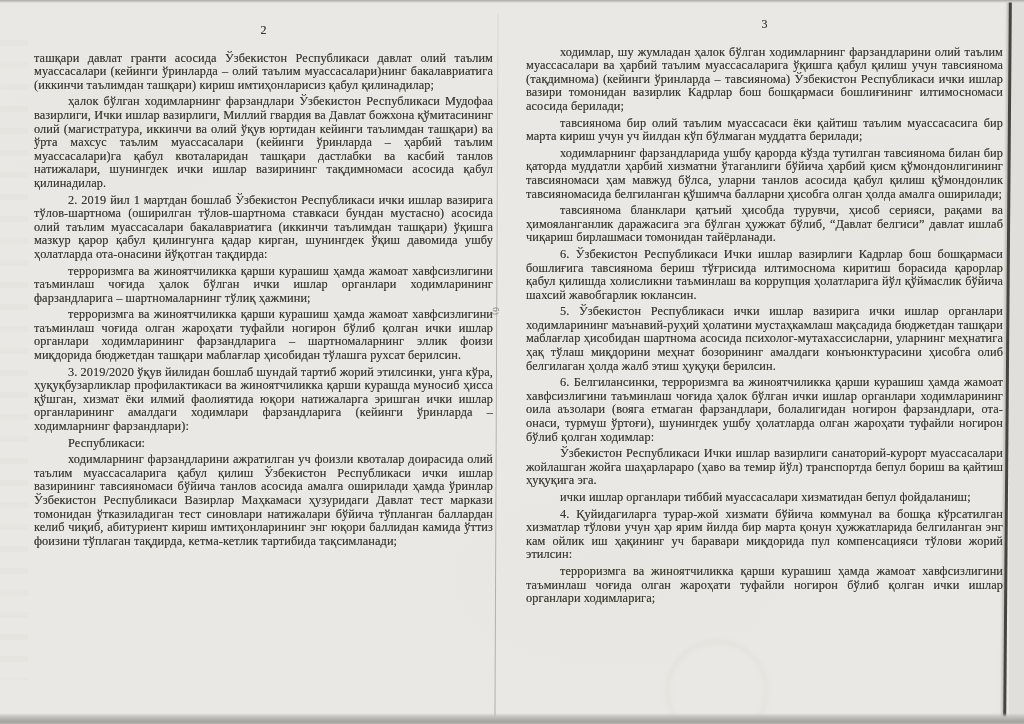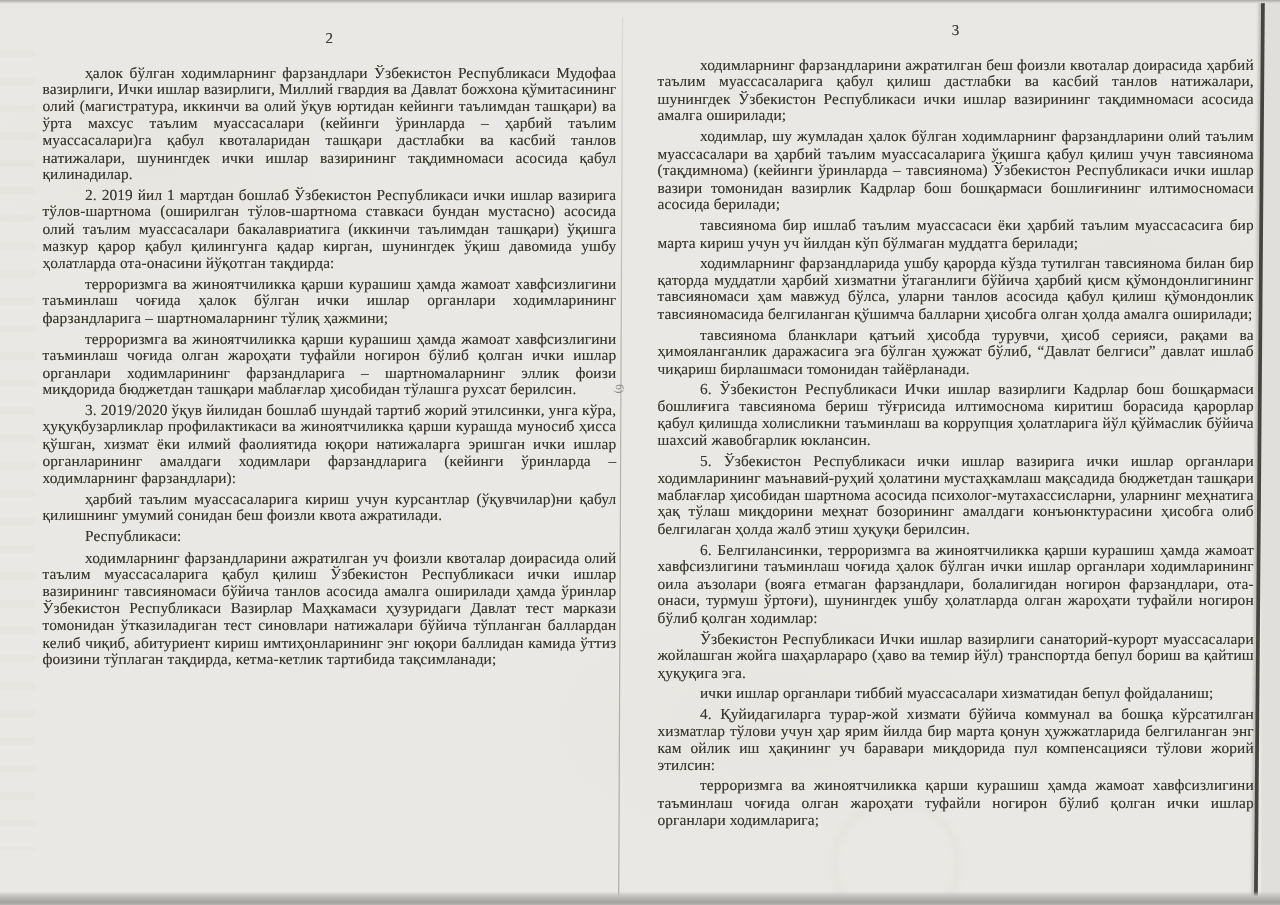--- a/index.html
+++ b/index.html
@@ -83,35 +83,34 @@
 </style>
 </head>
 <body>
 
 <div class="scan">
 
   <div class="bleed-strip-left"></div>
 
   <div class="page page-left">
     <div class="pagenum">2</div>
+    <p class="no-indent">ташқари давлат гранти асосида Ўзбекистон Республикаси давлат олий таълим муассасалари (кейинги ўринларда – олий таълим муассасалари)нинг бакалавриатига (иккинчи таълимдан ташқари) кириш имтиҳонларисиз қабул қилинадилар;</p>
     <p>ҳалок бўлган ходимларнинг фарзандлари Ўзбекистон Республикаси Мудофаа вазирлиги, Ички ишлар вазирлиги, Миллий гвардия ва Давлат божхона қўмитасининг олий (магистратура, иккинчи ва олий ўқув юртидан кейинги таълимдан ташқари) ва ўрта махсус таълим муассасалари (кейинги ўринларда – ҳарбий таълим муассасалари)га қабул квоталаридан ташқари дастлабки ва касбий танлов натижалари, шунингдек ички ишлар вазирининг тақдимномаси асосида қабул қилинадилар.</p>
     <p>2. 2019 йил 1 мартдан бошлаб Ўзбекистон Республикаси ички ишлар вазирига тўлов-шартнома (оширилган тўлов-шартнома ставкаси бундан мустасно) асосида олий таълим муассасалари бакалавриатига (иккинчи таълимдан ташқари) ўқишга мазкур қарор қабул қилингунга қадар кирган, шунингдек ўқиш давомида ушбу ҳолатларда ота-онасини йўқотган тақдирда:</p>
     <p>терроризмга ва жиноятчиликка қарши курашиш ҳамда жамоат хавфсизлигини таъминлаш чоғида ҳалок бўлган ички ишлар органлари ходимларининг фарзандларига – шартномаларнинг тўлиқ ҳажмини;</p>
     <p>терроризмга ва жиноятчиликка қарши курашиш ҳамда жамоат хавфсизлигини таъминлаш чоғида олган жароҳати туфайли ногирон бўлиб қолган ички ишлар органлари ходимларининг фарзандларига – шартномаларнинг эллик фоизи миқдорида бюджетдан ташқари маблағлар ҳисобидан тўлашга рухсат берилсин.</p>
     <p>3. 2019/2020 ўқув йилидан бошлаб шундай тартиб жорий этилсинки, унга кўра, ҳуқуқбузарликлар профилактикаси ва жиноятчиликка қарши курашда муносиб ҳисса қўшган, хизмат ёки илмий фаолиятида юқори натижаларга эришган ички ишлар органларининг амалдаги ходимлари фарзандларига (кейинги ўринларда – ходимларнинг фарзандлари):</p>
-    <p>ҳарбий таълим муассасаларига кириш учун курсантлар (ўқувчилар)ни қабул қилишнинг умумий сонидан беш фоизли квота ажратилади.</p>
     <p>Республикаси:</p>
     <p>ходимларнинг фарзандларини ажратилган уч фоизли квоталар доирасида олий таълим муассасаларига қабул қилиш Ўзбекистон Республикаси ички ишлар вазирининг тавсияномаси бўйича танлов асосида амалга оширилади ҳамда ўринлар Ўзбекистон Республикаси Вазирлар Маҳкамаси ҳузуридаги Давлат тест маркази томонидан ўтказиладиган тест синовлари натижалари бўйича тўпланган баллардан келиб чиқиб, абитуриент кириш имтиҳонларининг энг юқори баллидан камида ўттиз фоизини тўплаган тақдирда, кетма-кетлик тартибида тақсимланади;</p>
   </div>
 
   <div class="page page-right">
     <div class="pagenum">3</div>
-    <p>ходимларнинг фарзандларини ажратилган беш фоизли квоталар доирасида ҳарбий таълим муассасаларига қабул қилиш дастлабки ва касбий танлов натижалари, шунингдек Ўзбекистон Республикаси ички ишлар вазирининг тақдимномаси асосида амалга оширилади;</p>
     <p>ходимлар, шу жумладан ҳалок бўлган ходимларнинг фарзандларини олий таълим муассасалари ва ҳарбий таълим муассасаларига ўқишга қабул қилиш учун тавсиянома (тақдимнома) (кейинги ўринларда – тавсиянома) Ўзбекистон Республикаси ички ишлар вазири томонидан вазирлик Кадрлар бош бошқармаси бошлиғининг илтимосномаси асосида берилади;</p>
-    <p>тавсиянома бир ишлаб таълим муассасаси ёки ҳарбий таълим муассасасига бир марта кириш учун уч йилдан кўп бўлмаган муддатга берилади;</p>
+    <p>тавсиянома бир олий таълим муассасаси ёки қайтиш таълим муассасасига бир марта кириш учун уч йилдан кўп бўлмаган муддатга берилади;</p>
     <p>ходимларнинг фарзандларида ушбу қарорда кўзда тутилган тавсиянома билан бир қаторда муддатли ҳарбий хизматни ўтаганлиги бўйича ҳарбий қисм қўмондонлигининг тавсияномаси ҳам мавжуд бўлса, уларни танлов асосида қабул қилиш қўмондонлик тавсияномасида белгиланган қўшимча балларни ҳисобга олган ҳолда амалга оширилади;</p>
     <p>тавсиянома бланклари қатъий ҳисобда турувчи, ҳисоб серияси, рақами ва ҳимояланганлик даражасига эга бўлган ҳужжат бўлиб, “Давлат белгиси” давлат ишлаб чиқариш бирлашмаси томонидан тайёрланади.</p>
     <p>6. Ўзбекистон Республикаси Ички ишлар вазирлиги Кадрлар бош бошқармаси бошлиғига тавсиянома бериш тўғрисида илтимоснома киритиш борасида қарорлар қабул қилишда холисликни таъминлаш ва коррупция ҳолатларига йўл қўймаслик бўйича шахсий жавобгарлик юклансин.</p>
     <p>5. Ўзбекистон Республикаси ички ишлар вазирига ички ишлар органлари ходимларининг маънавий-руҳий ҳолатини мустаҳкамлаш мақсадида бюджетдан ташқари маблағлар ҳисобидан шартнома асосида психолог-мутахассисларни, уларнинг меҳнатига ҳақ тўлаш миқдорини меҳнат бозорининг амалдаги конъюнктурасини ҳисобга олиб белгилаган ҳолда жалб этиш ҳуқуқи берилсин.</p>
     <p>6. Белгилансинки, терроризмга ва жиноятчиликка қарши курашиш ҳамда жамоат хавфсизлигини таъминлаш чоғида ҳалок бўлган ички ишлар органлари ходимларининг оила аъзолари (вояга етмаган фарзандлари, болалигидан ногирон фарзандлари, ота-онаси, турмуш ўртоғи), шунингдек ушбу ҳолатларда олган жароҳати туфайли ногирон бўлиб қолган ходимлар:</p>
     <p>Ўзбекистон Республикаси Ички ишлар вазирлиги санаторий-курорт муассасалари жойлашган жойга шаҳарлараро (ҳаво ва темир йўл) транспортда бепул бориш ва қайтиш ҳуқуқига эга.</p>
     <p>ички ишлар органлари тиббий муассасалари хизматидан бепул фойдаланиш;</p>
     <p>4. Қуйидагиларга турар-жой хизмати бўйича коммунал ва бошқа кўрсатилган хизматлар тўлови учун ҳар ярим йилда бир марта қонун ҳужжатларида белгиланган энг кам ойлик иш ҳақининг уч баравари миқдорида пул компенсацияси тўлови жорий этилсин:</p>
     <p>терроризмга ва жиноятчиликка қарши курашиш ҳамда жамоат хавфсизлигини таъминлаш чоғида олган жароҳати туфайли ногирон бўлиб қолган ички ишлар органлари ходимларига;</p>
   </div>

